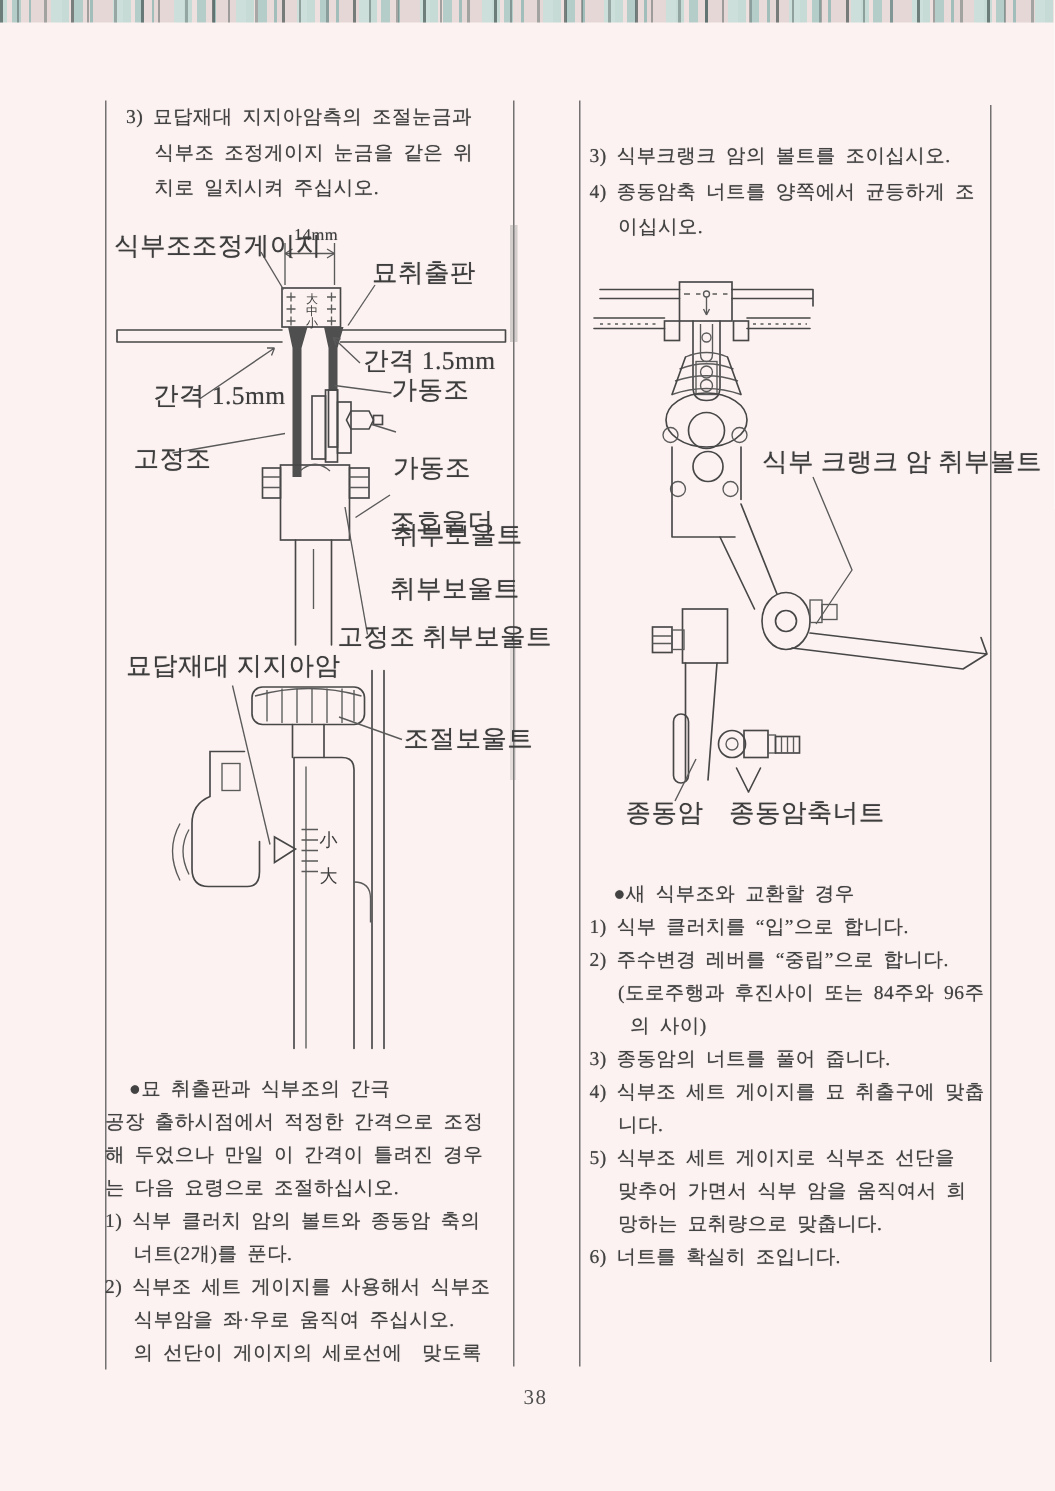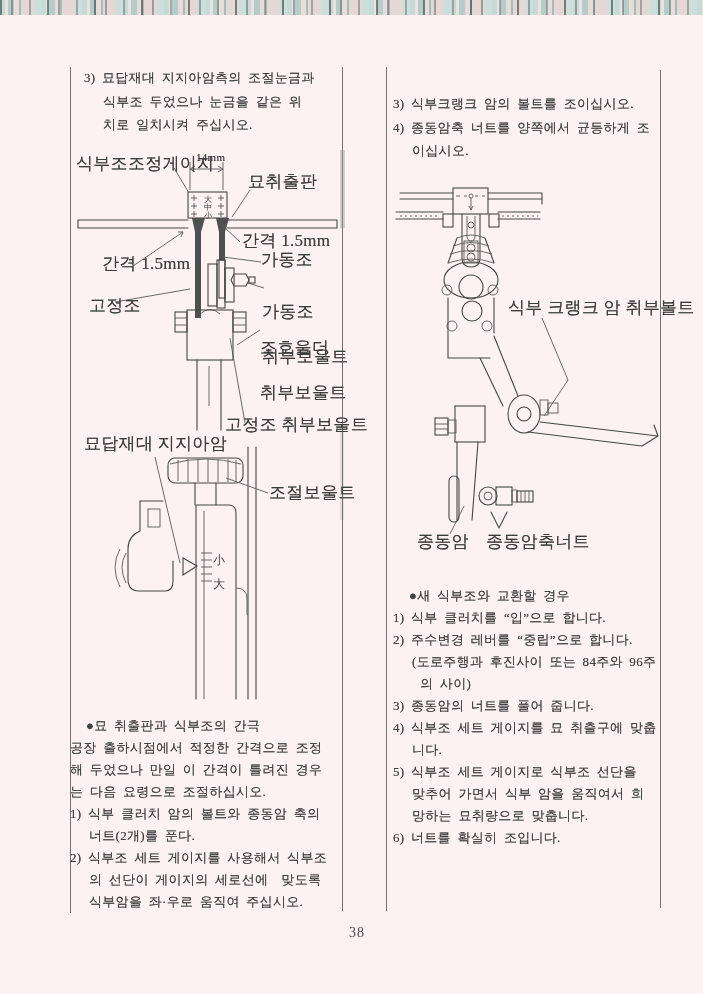--- a/index.html
+++ b/index.html
@@ -47,21 +47,21 @@
 
   <div class="rule" style="left:70px; top:67px; height:846px;"></div>
   <div class="rule" style="left:342px; top:67px; height:844px;"></div>
   <div class="rule" style="left:386px; top:67px; height:844px;"></div>
   <div class="rule" style="left:660px; top:70px; height:838px;"></div>
   <div class="smudge" style="left:340px; top:150px; width:5px; height:78px;"></div>
   <div class="smudge" style="left:340px; top:430px; width:4px; height:90px; opacity:.6;"></div>
 
   <div class="txt lh24" style="left:84px; top:66px; width:256px;">
     <div class="line">3) 묘답재대 지지아암측의 조절눈금과</div>
-    <div class="line ind">식부조 두었으나 눈금을 같은 위</div>
+    <div class="line ind">식부조 조정게이지 눈금을 같은 위</div>
     <div class="line ind">치로 일치시켜 주십시오.</div>
   </div>
 
   <svg style="left:70px; top:146px;" width="275" height="292" viewBox="0 0 275 292">
     <g>
       <rect class="ln" x="118" y="46" width="39" height="26"></rect>
       <path class="thin" d="M121,52 h6 M124,49 v6 M121,60 h6 M124,57 v6 M121,68 h6 M124,65 v6"></path>
       <path class="thin" d="M148,52 h6 M151,49 v6 M148,60 h6 M151,57 v6 M148,68 h6 M151,65 v6"></path>
       <text x="138" y="56" font-size="8" text-anchor="middle">大</text>
       <text x="138" y="64" font-size="8" text-anchor="middle">中</text>
@@ -158,22 +158,22 @@
   <div class="dlabel" style="left:269px; top:485px;">조절보울트</div>
 
   <div class="txt" style="left:70px; top:715px; width:270px;">
     <div class="line head">●묘 취출판과 식부조의 간극</div>
     <div class="line">공장 출하시점에서 적정한 간격으로 조정</div>
     <div class="line">해 두었으나 만일 이 간격이 틀려진 경우</div>
     <div class="line">는 다음 요령으로 조절하십시오.</div>
     <div class="line">1) 식부 클러치 암의 볼트와 종동암 축의</div>
     <div class="line ind">너트(2개)를 푼다.</div>
     <div class="line">2) 식부조 세트 게이지를 사용해서 식부조</div>
+    <div class="line ind">식부암을 좌·우로 움직여 주십시오.</div>
     <div class="line ind">의 선단이 게이지의 세로선에  맞도록</div>
-    <div class="line ind">식부암을 좌·우로 움직여 주십시오.</div>
   </div>
 
   <div class="txt lh24" style="left:393px; top:68px; width:262px;margin-top:24px;">
     <div class="line">3) 식부크랭크 암의 볼트를 조이십시오.</div>
     <div class="line">4) 종동암축 너트를 양쪽에서 균등하게 조</div>
     <div class="line ind">이십시오.</div>
   </div>
 
   <svg style="left:390px; top:168px;" width="272" height="407" viewBox="0 0 272 407">
     <g>

